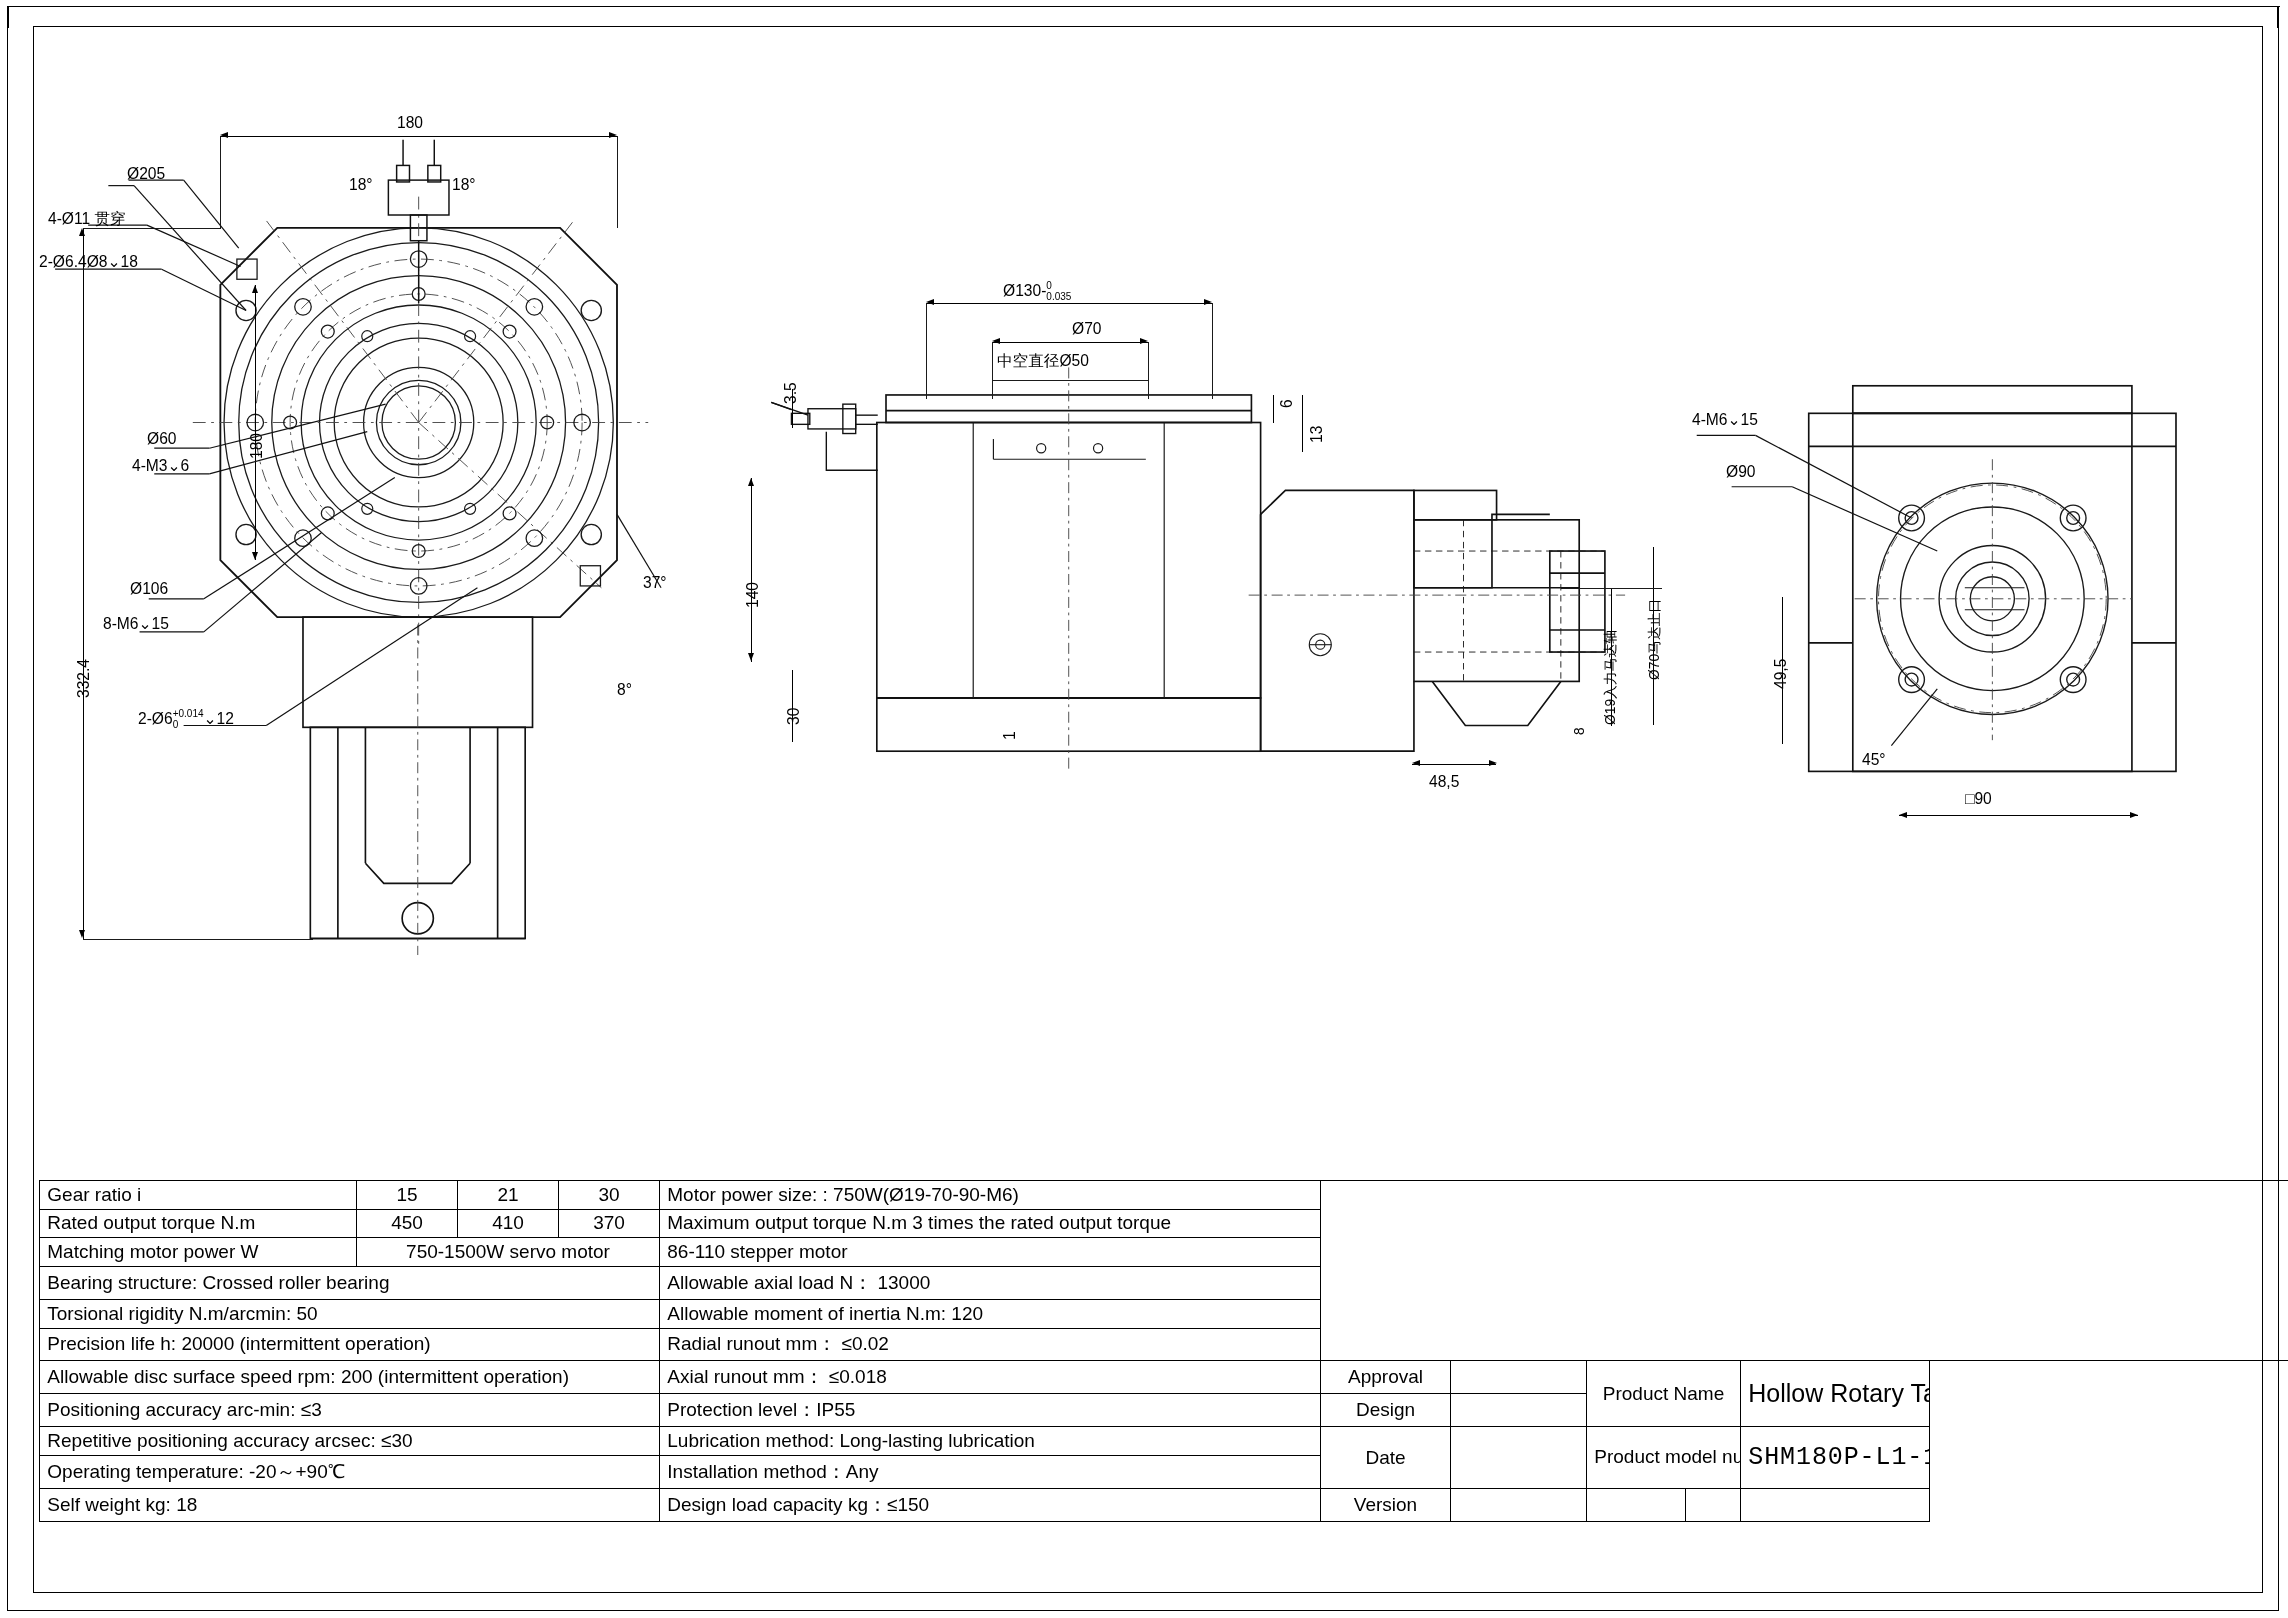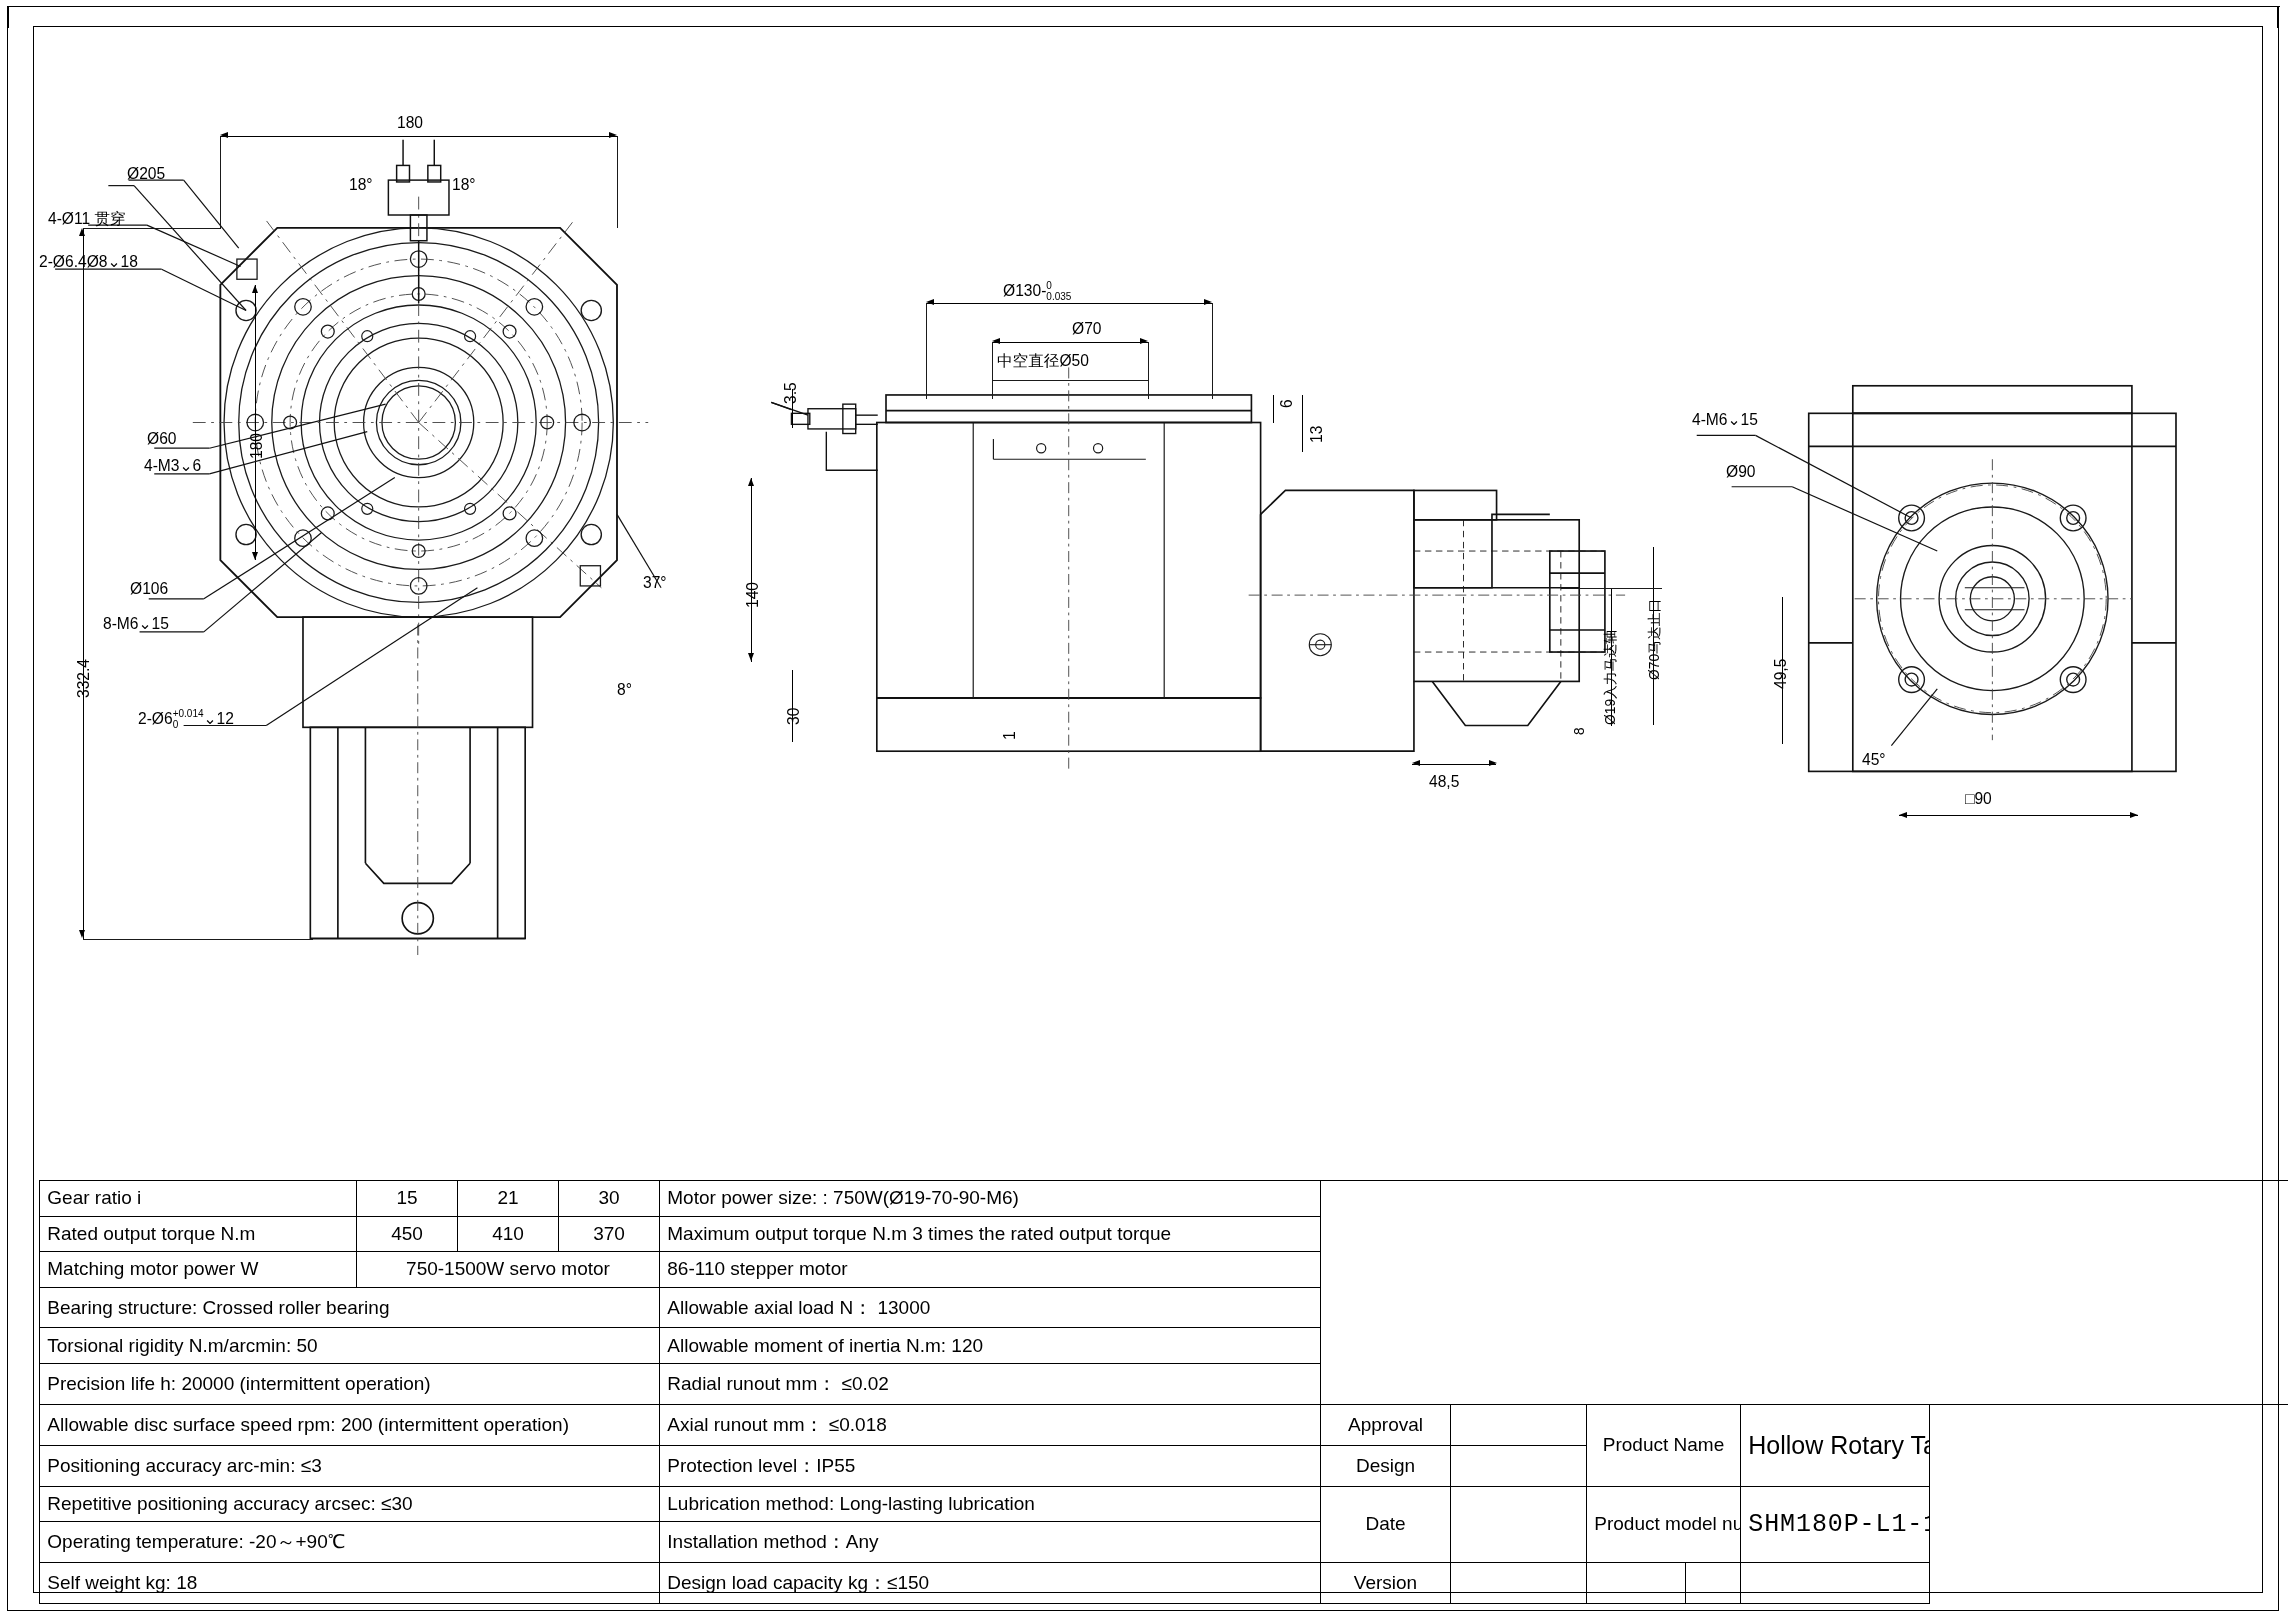--- a/index.html
+++ b/index.html
@@ -86,21 +86,21 @@
     pointer-events: none;
     user-select: none;
   }
 
   
   .spec-wrap {
     position: absolute;
     left: 39px;
     top: 1180px;
     width: 2217px;
-    height: 424px;
+    height: 342px;
   }
   table.spec {
     border-collapse: collapse;
     table-layout: fixed;
     width: 100%;
     height: 100%;
     font-size: 19px;
   }
   table.spec td {
     border: 1.8px solid #000;
@@ -284,21 +284,21 @@
         <line x1="200" y1="790" x2="290" y2="790"></line>
 
         <line x1="672" y1="560" x2="720" y2="640"></line>
       </g>
     </svg>
 
     <div class="lbl" style="left:127px; top:165px;">Ø205</div>
     <div class="lbl" style="left:48px; top:209px;">4-Ø11 贯穿</div>
     <div class="lbl" style="left:39px; top:253px;">2-Ø6.4Ø8⌄18</div>
     <div class="lbl" style="left:147px; top:430px;">Ø60</div>
-    <div class="lbl" style="left:144px; top:457px;text-align:right;">4-M3⌄6</div>
+    <div class="lbl" style="left:132px; top:457px;text-align:right;">4-M3⌄6</div>
     <div class="lbl" style="left:130px; top:580px;">Ø106</div>
     <div class="lbl" style="left:103px; top:615px;">8-M6⌄15</div>
     <div class="lbl" style="left:138px; top:709px;">
       <span>2-Ø6</span><span class="stack"><span>+0.014</span><br><span>0</span></span><span>⌄12</span>
     </div>
   </div>
 
   <div>
     <svg class="ov" width="2288" height="1619" viewBox="0 0 2492 1763">
 

